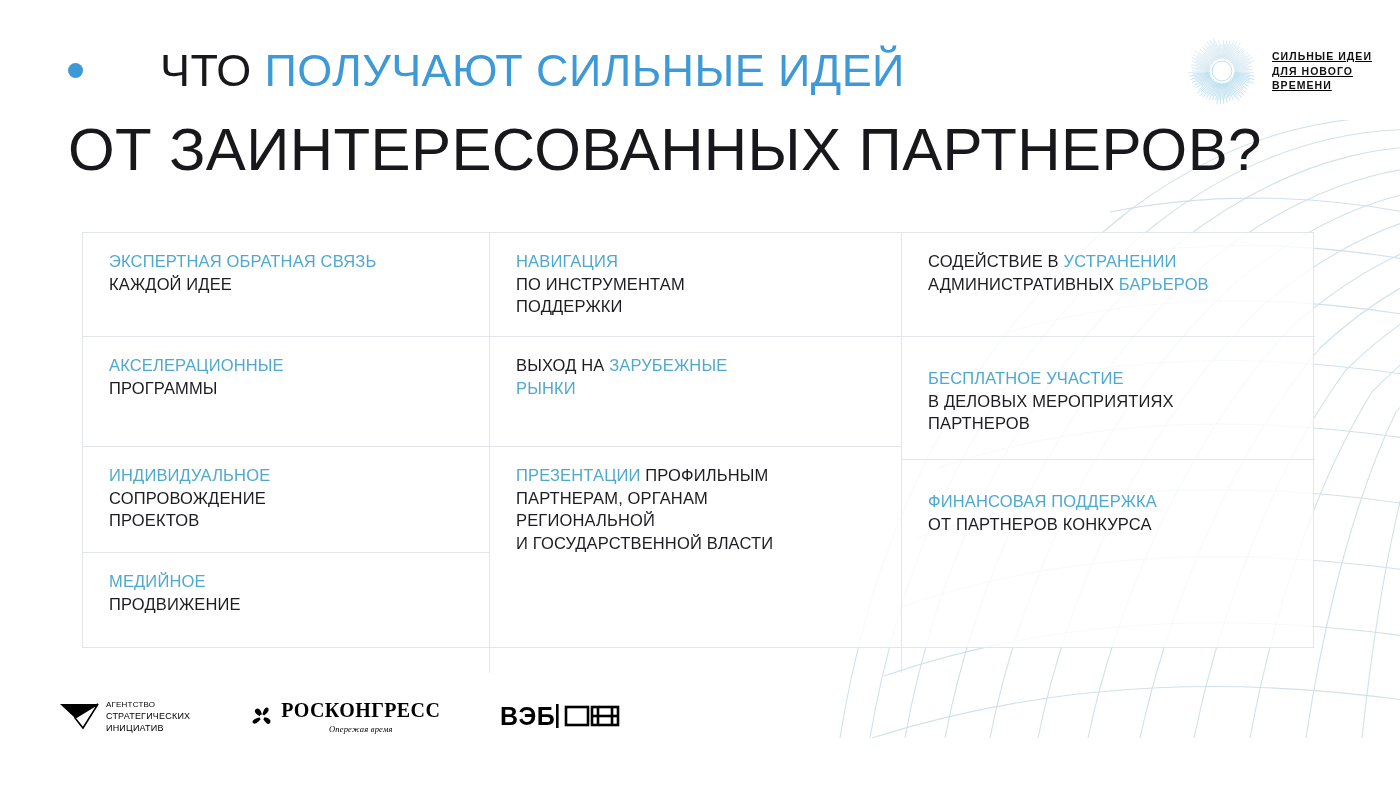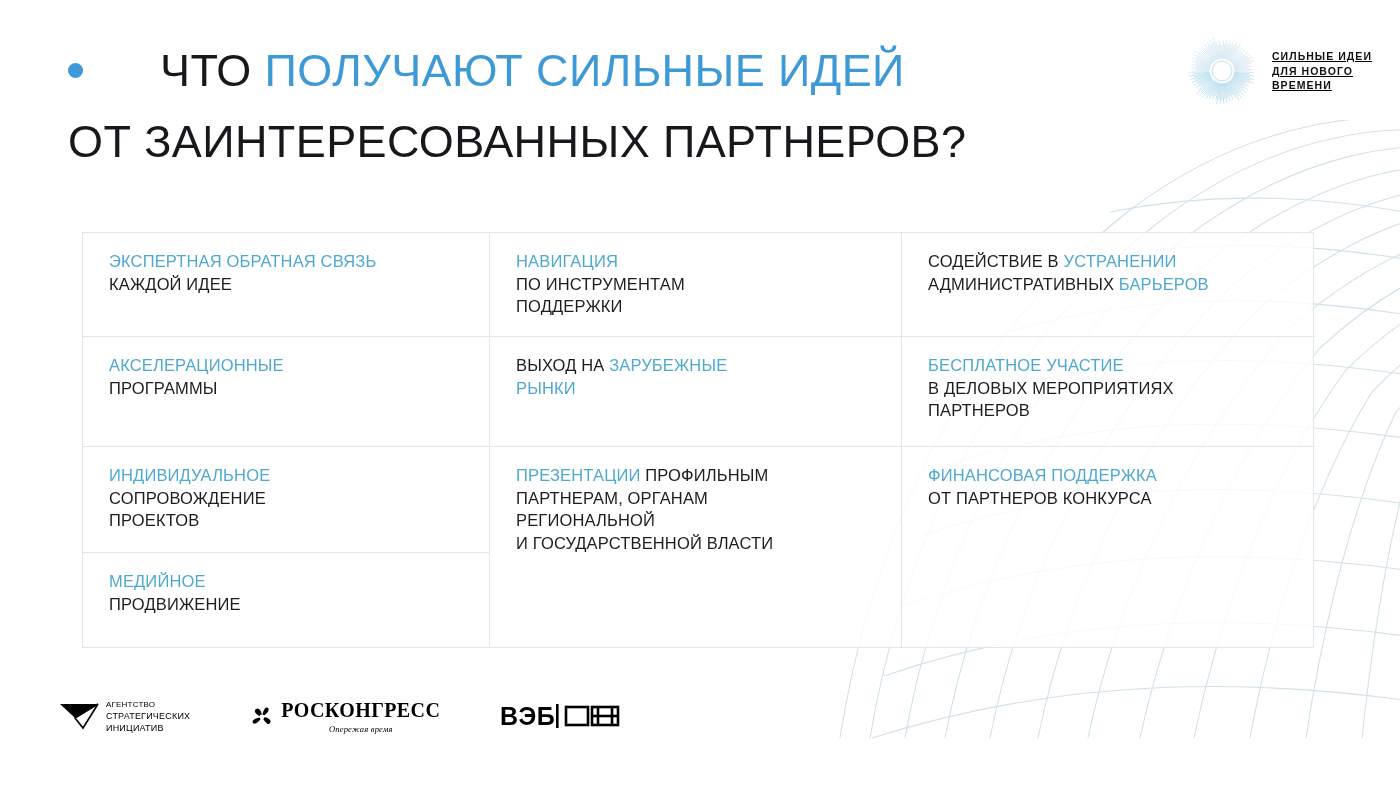--- a/index.html
+++ b/index.html
@@ -57,21 +57,21 @@
     font-weight: 400;
     letter-spacing: 0.4px;
     line-height: 1.05;
     white-space: nowrap;
     color: #18181c;
   }
   .title-line2 {
     position: absolute;
     left: 68px;
     top: 118px;
-    font-size: 45px;
+    font-size: 60px;
     font-weight: 400;
     letter-spacing: 0.4px;
     line-height: 1.05;
     white-space: nowrap;
     color: #18181c;
   }
   .hl { color: #3d9ad6; }
 
   
   .brand {
@@ -105,21 +105,21 @@
     border: 1px solid #e3e6e8;
     display: grid;
     grid-template-columns: 407px 412px 413px;
     z-index: 2;
     background: rgba(255,255,255,0.82);
   }
   .mcol {
     display: grid;
     border-right: 1px solid #e3e6e8;
   }
-  .mcol:last-child { border-right: none; }
+  .mcol:last-child { border-right: none; gap: 13px; }
   .mcol.c1 { grid-template-rows: 104px 110px 106px 94px; }
   .mcol.c2 { grid-template-rows: 104px 110px 200px; }
   .mcol.c3 { grid-template-rows: 104px 110px 200px; }
 
   .cell {
     padding: 17px 24px 10px 26px;
     border-bottom: 1px solid #e3e6e8;
   }
   .mcol .cell:last-child { border-bottom: none; }
   .cell-text {

